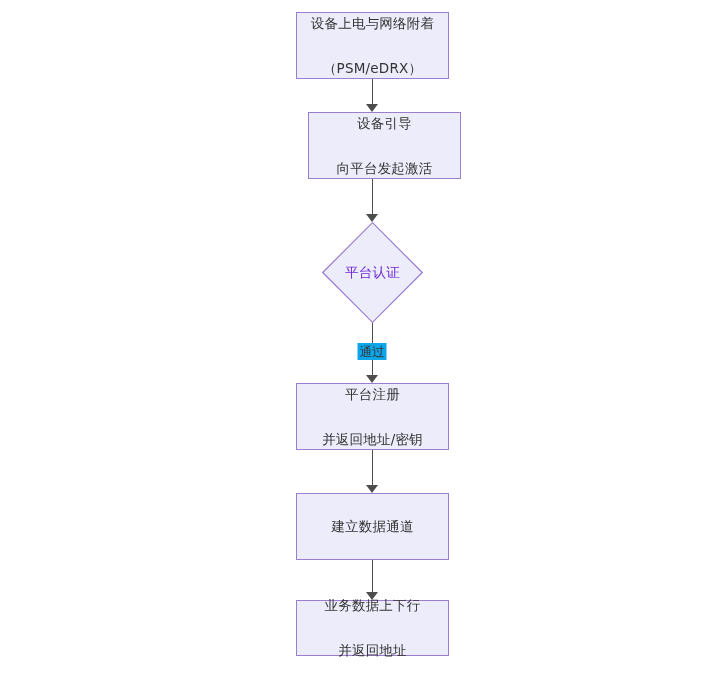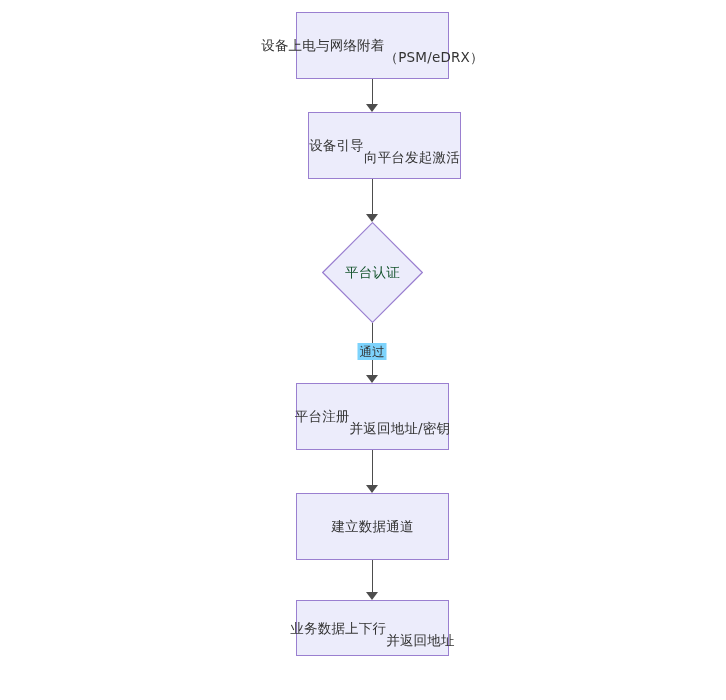--- a/index.html
+++ b/index.html
@@ -25,21 +25,21 @@
   .node {
     position: absolute;
     box-sizing: border-box;
     background: #ececfb;
     border: 1px solid #9a7fd0;
     color: #333333;
     font-size: 13.5px;
     line-height: 1.55;
     text-align: center;
     display: flex;
-    flex-direction: row;
+    flex-direction: column;
     align-items: center;
     justify-content: center;
     white-space: nowrap;
     letter-spacing: 0.2px;
   }
   .node .line2 { display: block; margin-top: 24px; }
 
   
   .decision {
     position: absolute;
@@ -56,21 +56,21 @@
   }
   .decision .dlabel {
     position: absolute;
     left: 0;
     top: 0;
     width: 100%;
     height: 100%;
     display: flex;
     align-items: center;
     justify-content: center;
-    color: #14532d;
+    color: #6d28d9;
     font-size: 13.5px;
     white-space: nowrap;
     letter-spacing: 0.2px;
   }
 
   
   .edge {
     position: absolute;
     width: 1px;
     background: #4d4d4d;
@@ -80,21 +80,21 @@
     position: absolute;
     left: 366px;
     width: 0;
     height: 0;
     border-left: 6px solid transparent;
     border-right: 6px solid transparent;
     border-top: 8px solid #4d4d4d;
   }
   .edge-label {
     position: absolute;
-    background: #7dd3fc;
+    background: #0ea5e9;
     color: #333333;
     font-size: 12.5px;
     line-height: 17px;
     padding: 0 2px;
     white-space: nowrap;
     transform: translateX(-50%);
     left: 372px;
   }
 </style>
 </head>

